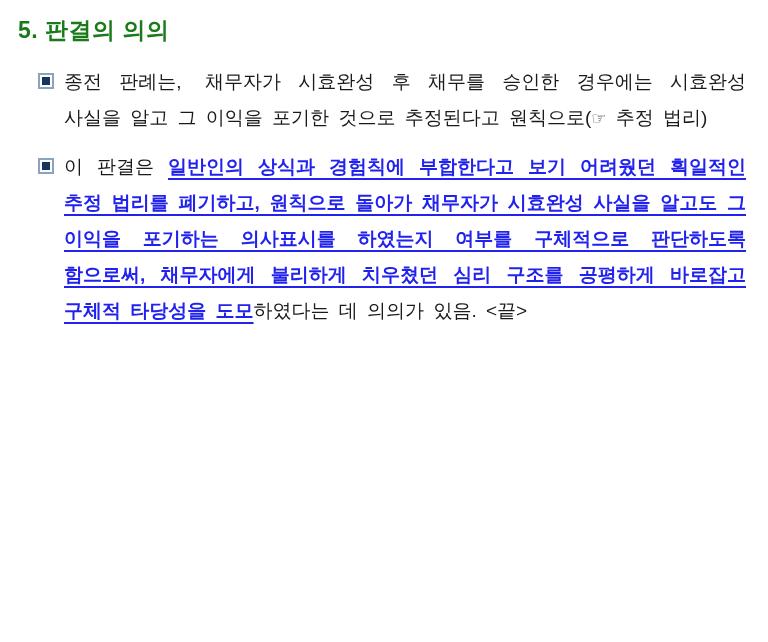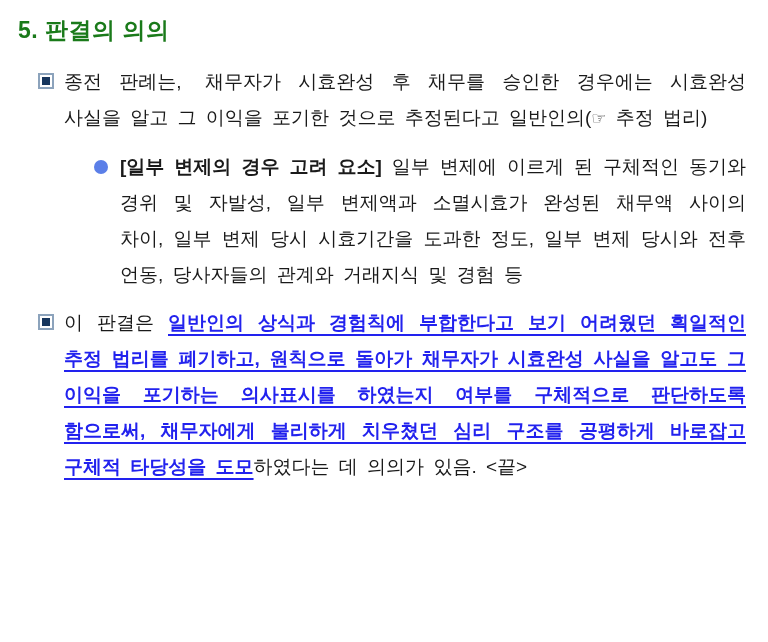--- a/index.html
+++ b/index.html
@@ -91,27 +91,24 @@
 </head>
 <body>
 
 <div class="doc">
 
   <h1 class="title">5. 판결의 의의</h1>
 
   <div class="para">
     <span class="marker-square">
         <span class="core"></span>
-      </span><span>종전 판례는, </span><span class="u">채무자가 시효완성 후 채무를 승인한 경우에는 시효완성 사실을 알고 그 이익을 포기한 것으로 추정된</span><span>다고 일반인의(</span><span class="hand">☞</span><span> 추정 법리)</span>
+      </span><span>종전 판례는, </span><span class="u">채무자가 시효완성 후 채무를 승인한 경우에는 시효완성 사실을 알고 그 이익을 포기한 것으로 추정된</span><span>다고 원칙으로(</span><span class="hand">☞</span><span> 추정 법리)</span>
   </div>
 
 
-  <div class="para sub">
-    <span class="marker-circle"></span><span class="b">[일부 변제의 경우 고려 요소]</span><span> 일부 변제에 이르게 된 구체적인 동기와 경위 및 자발성, 일부 변제액과 소멸시효가 완성된 채무액 사이의 차이, 일부 변제 당시 시효기간을 도과한 정도, 일부 변제 당시와 전후 언동, 당사자들의 관계와 거래지식 및 경험 등</span>
-  </div>
 
   <div class="para">
     <span class="marker-square">
         <span class="core"></span>
       </span><span>이 판결은 </span><span class="em-blue">일반인의 상식과 경험칙에 부합한다고 보기 어려웠던 획일적인 추정 법리를 폐기하고, 원칙으로 돌아가 채무자가 시효완성 사실을 알고도 그 이익을 포기하는 의사표시를 하였는지 여부를 구체적으로 판단하도록 함으로써, 채무자에게 불리하게 치우쳤던 심리 구조를 공평하게 바로잡고 구체적 타당성을 도모</span><span>하였다는 데 의의가 있음. &lt;끝&gt;</span>
   </div>
 
 </div>
 
 </body></html>

